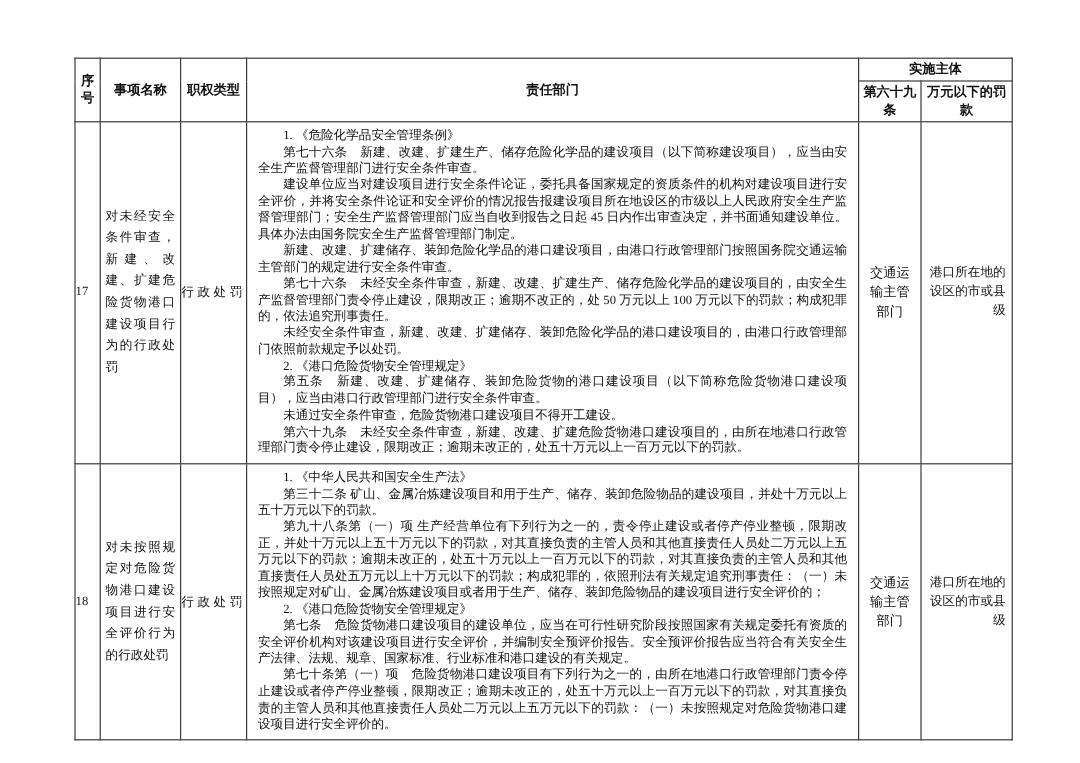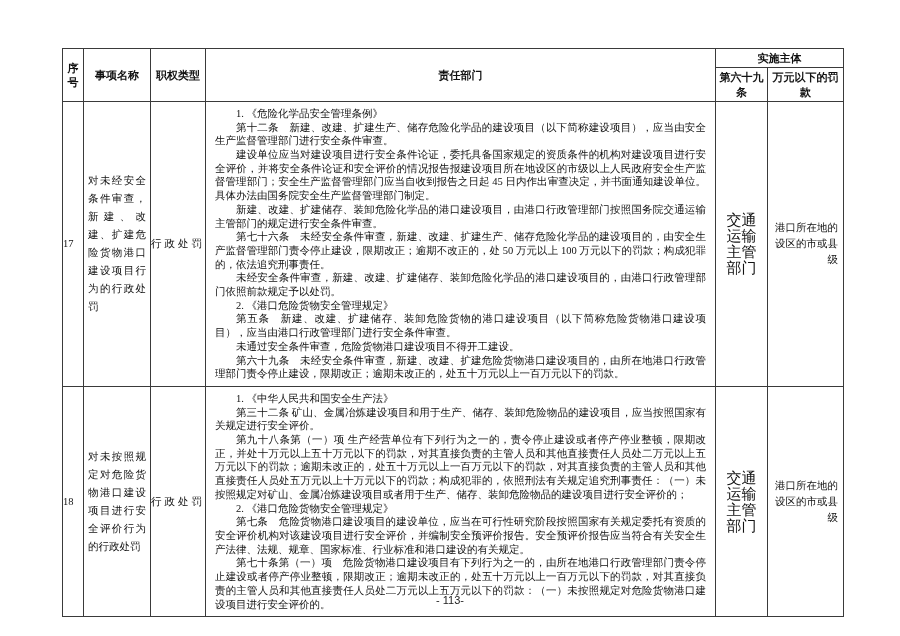--- a/index.html
+++ b/index.html
@@ -60,21 +60,21 @@
     padding: 5px 9px;
     text-align: justify;
     margin-top: 44px;
   }
   td.c-basis p.para {
     margin: 0;
     text-indent: 2em;
   }
   td.c-dept {
     text-align: center;
-    font-size: 15px;
+    font-size: 11px;
     line-height: 16px;
     padding: 0 4px;
   }
   td.c-level {
     font-size: 10.5px;
     line-height: 16px;
     padding: 2px 5px;
     text-align: right;
   }
   .footer {
@@ -115,49 +115,48 @@
       </tr>
     </thead>
     <tbody>
       <tr>
         <td class="c-no">17</td>
         <td class="c-name">对未经安全条件审查，新建、改建、扩建危险货物港口建设项目行为的行政处罚</td>
         <td class="c-type">行政处罚</td>
         <td class="c-basis">
           <div>
               <p class="para">1. 《危险化学品安全管理条例》</p>
-              <p class="para">第十二条　新建、改建、扩建生产、储存危险化学品的建设项目（以下简称建设项目），应当由安全生产监督管理部门进行安全条件审查。</p>
+              <p class="para">第七十六条　新建、改建、扩建生产、储存危险化学品的建设项目（以下简称建设项目），应当由安全生产监督管理部门进行安全条件审查。</p>
               <p class="para">建设单位应当对建设项目进行安全条件论证，委托具备国家规定的资质条件的机构对建设项目进行安全评价，并将安全条件论证和安全评价的情况报告报建设项目所在地设区的市级以上人民政府安全生产监督管理部门；安全生产监督管理部门应当自收到报告之日起 45 日内作出审查决定，并书面通知建设单位。具体办法由国务院安全生产监督管理部门制定。</p>
               <p class="para">新建、改建、扩建储存、装卸危险化学品的港口建设项目，由港口行政管理部门按照国务院交通运输主管部门的规定进行安全条件审查。</p>
               <p class="para">第七十六条　未经安全条件审查，新建、改建、扩建生产、储存危险化学品的建设项目的，由安全生产监督管理部门责令停止建设，限期改正；逾期不改正的，处 50 万元以上 100 万元以下的罚款；构成犯罪的，依法追究刑事责任。</p>
               <p class="para">未经安全条件审查，新建、改建、扩建储存、装卸危险化学品的港口建设项目的，由港口行政管理部门依照前款规定予以处罚。</p>
               <p class="para">2. 《港口危险货物安全管理规定》</p>
               <p class="para">第五条　新建、改建、扩建储存、装卸危险货物的港口建设项目（以下简称危险货物港口建设项目），应当由港口行政管理部门进行安全条件审查。</p>
               <p class="para">未通过安全条件审查，危险货物港口建设项目不得开工建设。</p>
               <p class="para">第六十九条　未经安全条件审查，新建、改建、扩建危险货物港口建设项目的，由所在地港口行政管理部门责令停止建设，限期改正；逾期未改正的，处五十万元以上一百万元以下的罚款。</p>
             </div>
         </td>
         <td class="c-dept">交通运输主管部门</td>
         <td class="c-level">港口所在地的设区的市或县级</td>
       </tr>
       <tr>
         <td class="c-no">18</td>
         <td class="c-name">对未按照规定对危险货物港口建设项目进行安全评价行为的行政处罚</td>
         <td class="c-type">行政处罚</td>
         <td class="c-basis">
           <div>
               <p class="para">1. 《中华人民共和国安全生产法》</p>
-              <p class="para">第三十二条 矿山、金属冶炼建设项目和用于生产、储存、装卸危险物品的建设项目，应当按照国家有关规定进行安全评价。</p>
+              <p class="para">第三十二条 矿山、金属冶炼建设项目和用于生产、储存、装卸危险物品的建设项目，并处十万元以上五十万元以下的罚款。</p>
               <p class="para">第九十八条第（一）项 生产经营单位有下列行为之一的，责令停止建设或者停产停业整顿，限期改正，并处十万元以上五十万元以下的罚款，对其直接负责的主管人员和其他直接责任人员处二万元以上五万元以下的罚款；逾期未改正的，处五十万元以上一百万元以下的罚款，对其直接负责的主管人员和其他直接责任人员处五万元以上十万元以下的罚款；构成犯罪的，依照刑法有关规定追究刑事责任：（一）未按照规定对矿山、金属冶炼建设项目或者用于生产、储存、装卸危险物品的建设项目进行安全评价的；</p>
               <p class="para">2. 《港口危险货物安全管理规定》</p>
               <p class="para">第七条　危险货物港口建设项目的建设单位，应当在可行性研究阶段按照国家有关规定委托有资质的安全评价机构对该建设项目进行安全评价，并编制安全预评价报告。安全预评价报告应当符合有关安全生产法律、法规、规章、国家标准、行业标准和港口建设的有关规定。</p>
               <p class="para">第七十条第（一）项　危险货物港口建设项目有下列行为之一的，由所在地港口行政管理部门责令停止建设或者停产停业整顿，限期改正；逾期未改正的，处五十万元以上一百万元以下的罚款，对其直接负责的主管人员和其他直接责任人员处二万元以上五万元以下的罚款：（一）未按照规定对危险货物港口建设项目进行安全评价的。</p>
             </div>
         </td>
         <td class="c-dept">交通运输主管部门</td>
         <td class="c-level">港口所在地的设区的市或县级</td>
       </tr>
     </tbody>
   </table>
 
-  <div class="footer">- 113-</div>
 
 </div>
 
 </body></html>

